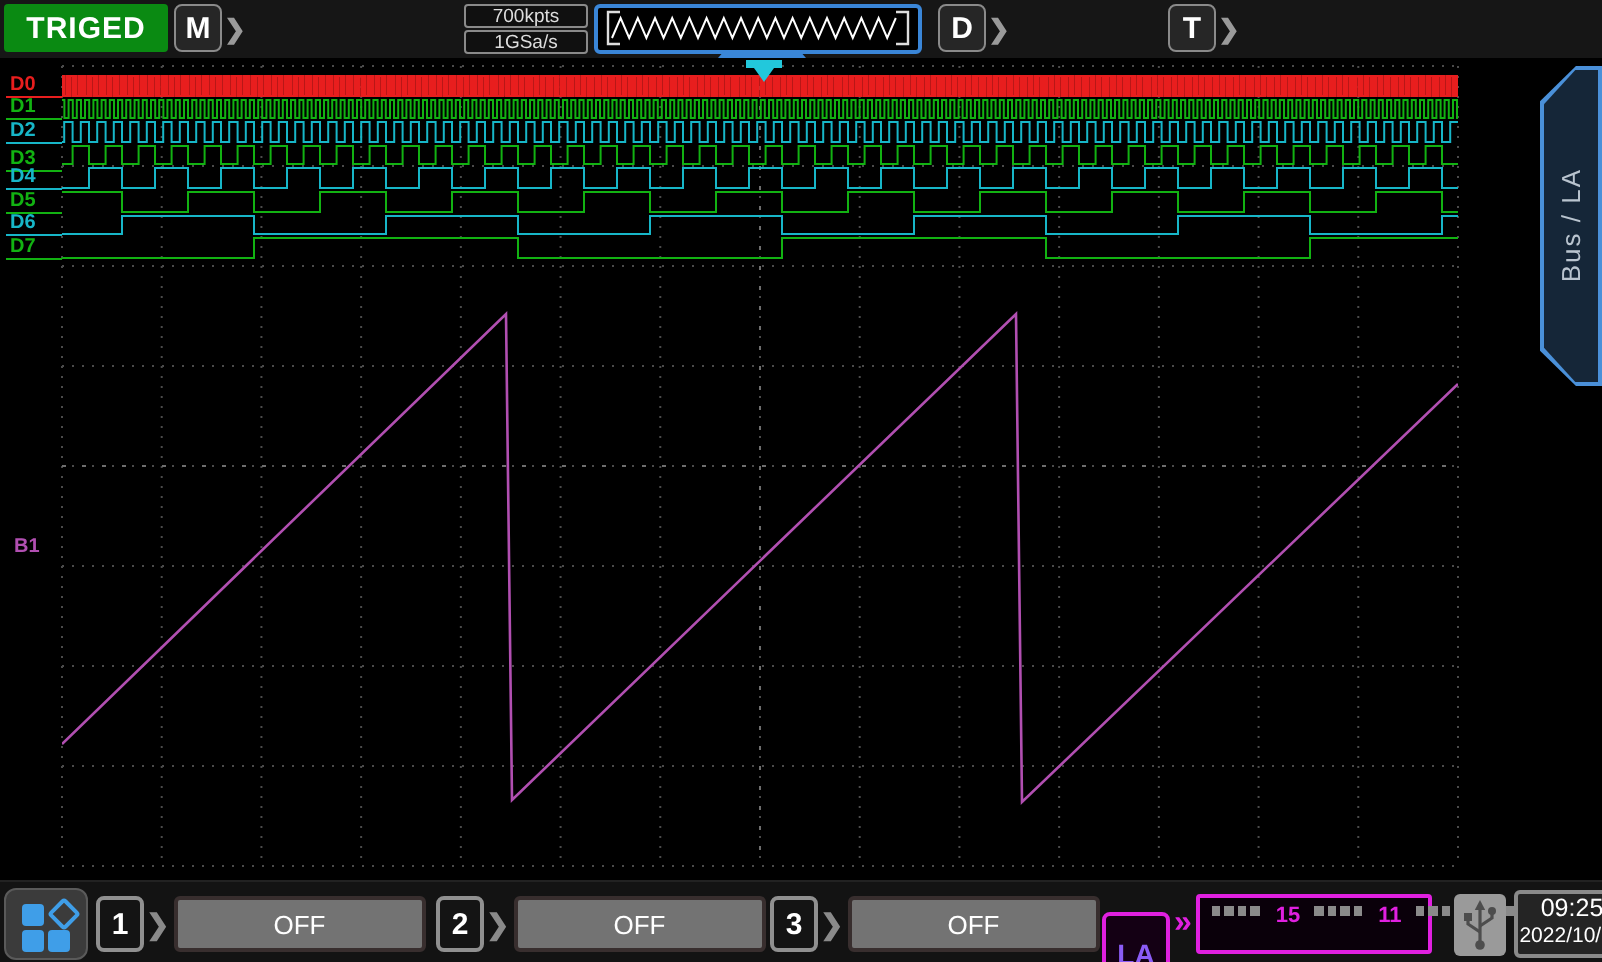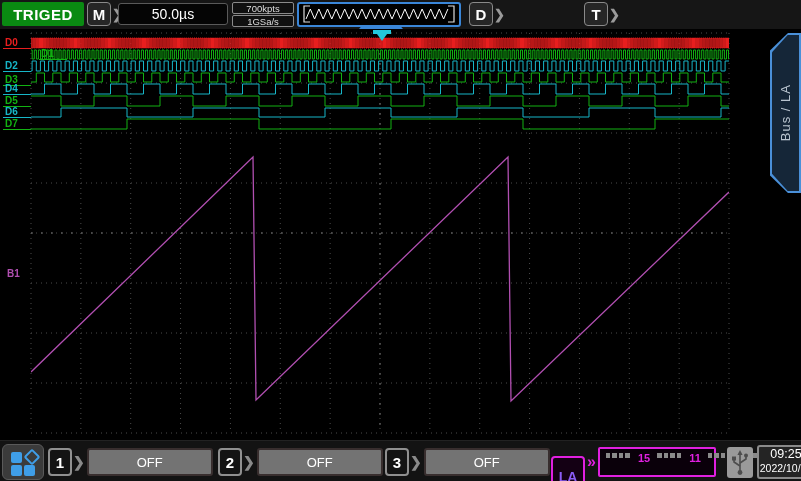--- a/index.html
+++ b/index.html
@@ -108,21 +108,21 @@
       <path d="M31 71H32.1V61H36.3V71H40.4V61H44.5V71H48.6V61H52.8V71H56.9V61H61.0V71H65.1V61H69.3V71H73.4V61H77.5V71H81.6V61H85.8V71H89.9V61H94.0V71H98.1V61H102.3V71H106.4V61H110.5V71H114.6V61H118.8V71H122.9V61H127.0V71H131.1V61H135.3V71H139.4V61H143.5V71H147.6V61H151.8V71H155.9V61H160.0V71H164.1V61H168.3V71H172.4V61H176.5V71H180.6V61H184.8V71H188.9V61H193.0V71H197.1V61H201.3V71H205.4V61H209.5V71H213.6V61H217.8V71H221.9V61H226.0V71H230.1V61H234.3V71H238.4V61H242.5V71H246.6V61H250.8V71H254.9V61H259.0V71H263.1V61H267.3V71H271.4V61H275.5V71H279.6V61H283.8V71H287.9V61H292.0V71H296.1V61H300.3V71H304.4V61H308.5V71H312.6V61H316.8V71H320.9V61H325.0V71H329.1V61H333.3V71H337.4V61H341.5V71H345.6V61H349.8V71H353.9V61H358.0V71H362.1V61H366.3V71H370.4V61H374.5V71H378.6V61H382.8V71H386.9V61H391.0V71H395.1V61H399.3V71H403.4V61H407.5V71H411.6V61H415.8V71H419.9V61H424.0V71H428.1V61H432.3V71H436.4V61H440.5V71H444.6V61H448.8V71H452.9V61H457.0V71H461.1V61H465.3V71H469.4V61H473.5V71H477.6V61H481.8V71H485.9V61H490.0V71H494.1V61H498.3V71H502.4V61H506.5V71H510.6V61H514.8V71H518.9V61H523.0V71H527.1V61H531.3V71H535.4V61H539.5V71H543.6V61H547.8V71H551.9V61H556.0V71H560.1V61H564.3V71H568.4V61H572.5V71H576.6V61H580.8V71H584.9V61H589.0V71H593.1V61H597.3V71H601.4V61H605.5V71H609.6V61H613.8V71H617.9V61H622.0V71H626.1V61H630.3V71H634.4V61H638.5V71H642.6V61H646.8V71H650.9V61H655.0V71H659.1V61H663.3V71H667.4V61H671.5V71H675.6V61H679.8V71H683.9V61H688.0V71H692.1V61H696.3V71H700.4V61H704.5V71H708.6V61H712.8V71H716.9V61H721.0V71H725.1V61H729" stroke="#17b6c8" fill="none" stroke-width="1" clip-path="url(#plotclip)"></path>
       <path d="M31 82H36.3V73H44.5V82H52.8V73H61.0V82H69.3V73H77.5V82H85.8V73H94.0V82H102.3V73H110.5V82H118.8V73H127.0V82H135.3V73H143.5V82H151.8V73H160.0V82H168.3V73H176.5V82H184.8V73H193.0V82H201.3V73H209.5V82H217.8V73H226.0V82H234.3V73H242.5V82H250.8V73H259.0V82H267.3V73H275.5V82H283.8V73H292.0V82H300.3V73H308.5V82H316.8V73H325.0V82H333.3V73H341.5V82H349.8V73H358.0V82H366.3V73H374.5V82H382.8V73H391.0V82H399.3V73H407.5V82H415.8V73H424.0V82H432.3V73H440.5V82H448.8V73H457.0V82H465.3V73H473.5V82H481.8V73H490.0V82H498.3V73H506.5V82H514.8V73H523.0V82H531.3V73H539.5V82H547.8V73H556.0V82H564.3V73H572.5V82H580.8V73H589.0V82H597.3V73H605.5V82H613.8V73H622.0V82H630.3V73H638.5V82H646.8V73H655.0V82H663.3V73H671.5V82H679.8V73H688.0V82H696.3V73H704.5V82H712.8V73H721.0V82H729" stroke="#12b212" fill="none" stroke-width="1" clip-path="url(#plotclip)"></path>
       <path d="M31 94H44.5V84H61.0V94H77.5V84H94.0V94H110.5V84H127.0V94H143.5V84H160.0V94H176.5V84H193.0V94H209.5V84H226.0V94H242.5V84H259.0V94H275.5V84H292.0V94H308.5V84H325.0V94H341.5V84H358.0V94H374.5V84H391.0V94H407.5V84H424.0V94H440.5V84H457.0V94H473.5V84H490.0V94H506.5V84H523.0V94H539.5V84H556.0V94H572.5V84H589.0V94H605.5V84H622.0V94H638.5V84H655.0V94H671.5V84H688.0V94H704.5V84H721.0V94H729" stroke="#17b6c8" fill="none" stroke-width="1" clip-path="url(#plotclip)"></path>
       <path d="M31 96H61.0V106H94.0V96H127.0V106H160.0V96H193.0V106H226.0V96H259.0V106H292.0V96H325.0V106H358.0V96H391.0V106H424.0V96H457.0V106H490.0V96H523.0V106H556.0V96H589.0V106H622.0V96H655.0V106H688.0V96H721.0V106H729" stroke="#12b212" fill="none" stroke-width="1" clip-path="url(#plotclip)"></path>
       <path d="M31 117H61.0V108H127.0V117H193.0V108H259.0V117H325.0V108H391.0V117H457.0V108H523.0V117H589.0V108H655.0V117H721.0V108H729" stroke="#17b6c8" fill="none" stroke-width="1" clip-path="url(#plotclip)"></path>
       <path d="M31 129H127.0V119H259.0V129H391.0V119H523.0V129H655.0V119H729" stroke="#12b212" fill="none" stroke-width="1" clip-path="url(#plotclip)"></path>
       <polyline points="31,372 253,157 256,400 508,157 511,401 729,192" stroke="#b14fb1" fill="none" stroke-width="1.3" clip-path="url(#plotclip)"></polyline>
     </svg>
   <div id="plot-labels">
       <div class="dlabel" style="color: rgb(232, 30, 30); border-bottom: 1px solid rgb(232, 30, 30); top: 37px;">D0</div>
-      <div class="dlabel" style="color: rgb(18, 178, 18); border-bottom: 1px solid rgb(18, 178, 18); top: 48px; margin-left: 36px;">D1</div>
+      <div class="dlabel" style="color: rgb(18, 178, 18); border-bottom: 1px solid rgb(18, 178, 18); top: 48px;">D1</div>
       <div class="dlabel" style="color: rgb(23, 182, 200); border-bottom: 1px solid rgb(23, 182, 200); top: 60px;">D2</div>
       <div class="dlabel" style="color: rgb(18, 178, 18); border-bottom: 1px solid rgb(18, 178, 18); top: 74px;">D3</div>
       <div class="dlabel" style="color: rgb(23, 182, 200); border-bottom: 1px solid rgb(23, 182, 200); top: 83px;">D4</div>
       <div class="dlabel" style="color: rgb(18, 178, 18); border-bottom: 1px solid rgb(18, 178, 18); top: 95px;">D5</div>
       <div class="dlabel" style="color: rgb(23, 182, 200); border-bottom: 1px solid rgb(23, 182, 200); top: 106px;">D6</div>
       <div class="dlabel" style="color: rgb(18, 178, 18); border-bottom: 1px solid rgb(18, 178, 18); top: 118px;">D7</div>
     </div>
   <div id="b1-label" class="abs" style="color: rgb(177, 79, 177);">B1</div>
   <div class="abs trig-bar"></div>
   <div class="abs trig-tri"></div>
@@ -133,21 +133,20 @@
     </div>
   </div>
 
   <div id="top-bar">
     <div class="trig-status">TRIGED</div>
 
     <div class="badge-group" style="left:87px">
       <span class="badge">M</span>
       <span class="chev">❯</span>
     </div>
-    <div class="val-box" style="left:118px;width:110px">50.0µs</div>
 
     <div class="mini-box" style="left:232px;top:2px">700kpts</div>
     <div class="mini-box" style="left:232px;top:15px">1GSa/s</div>
 
     <div class="preview">
       <svg id="preview-svg" width="160" height="21">
           <path d="M7.0 15 L11.3 5 L15.6 15 L19.9 5 L24.2 15 L28.5 5 L32.8 15 L37.1 5 L41.4 15 L45.7 5 L50.0 15 L54.3 5 L58.6 15 L62.9 5 L67.2 15 L71.5 5 L75.8 15 L80.1 5 L84.4 15 L88.7 5 L93.0 15 L97.3 5 L101.6 15 L105.9 5 L110.2 15 L114.5 5 L118.8 15 L123.1 5 L127.4 15 L131.7 5 L136.0 15 L140.3 5 L144.6 15 L148.9 5 " stroke="#fff" fill="none" stroke-width="1"></path>
           <path d="M11 2 H5 V18 H11" stroke="#ddd" fill="none" stroke-width="1.2"></path>
           <path d="M149 2 H155 V18 H149" stroke="#ddd" fill="none" stroke-width="1.2"></path>
         </svg>

